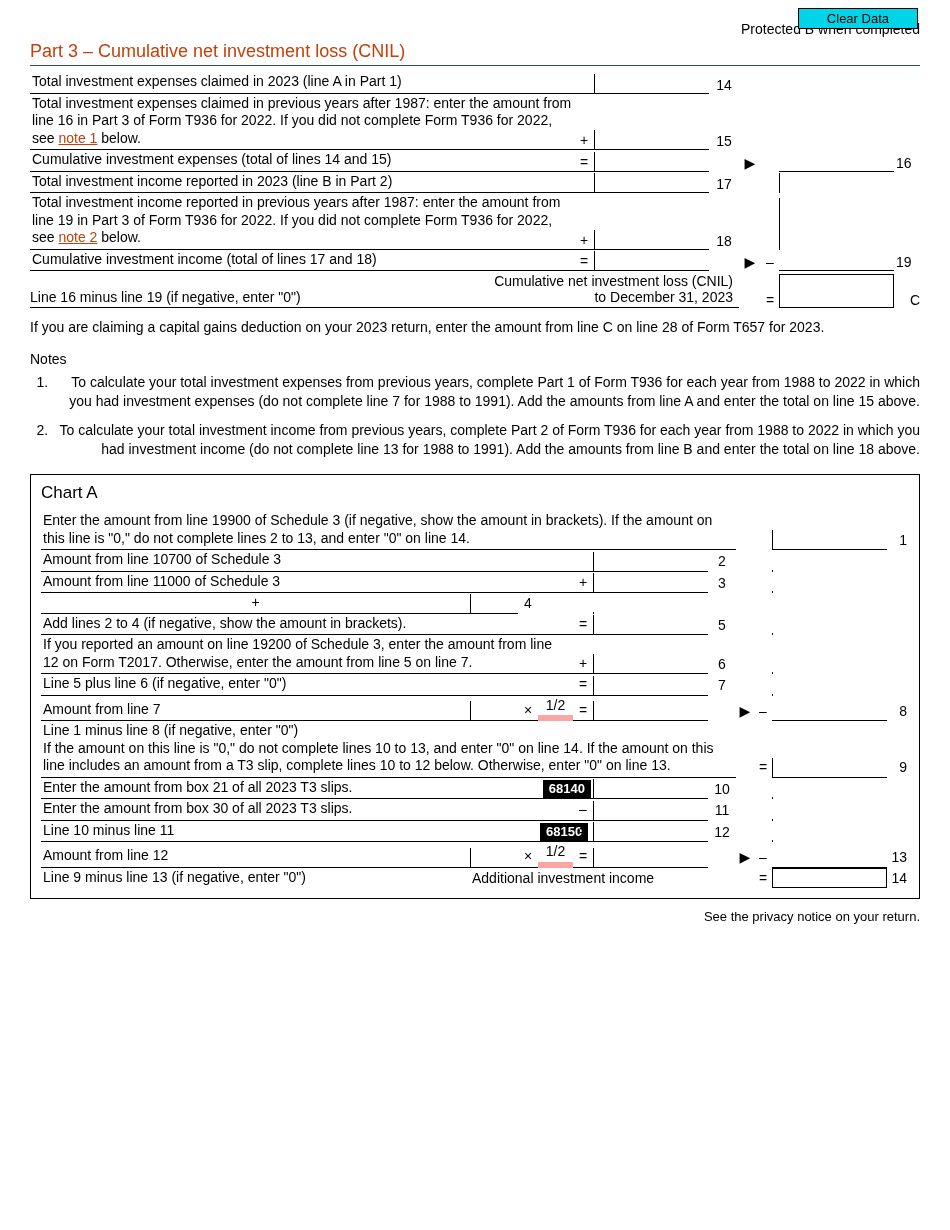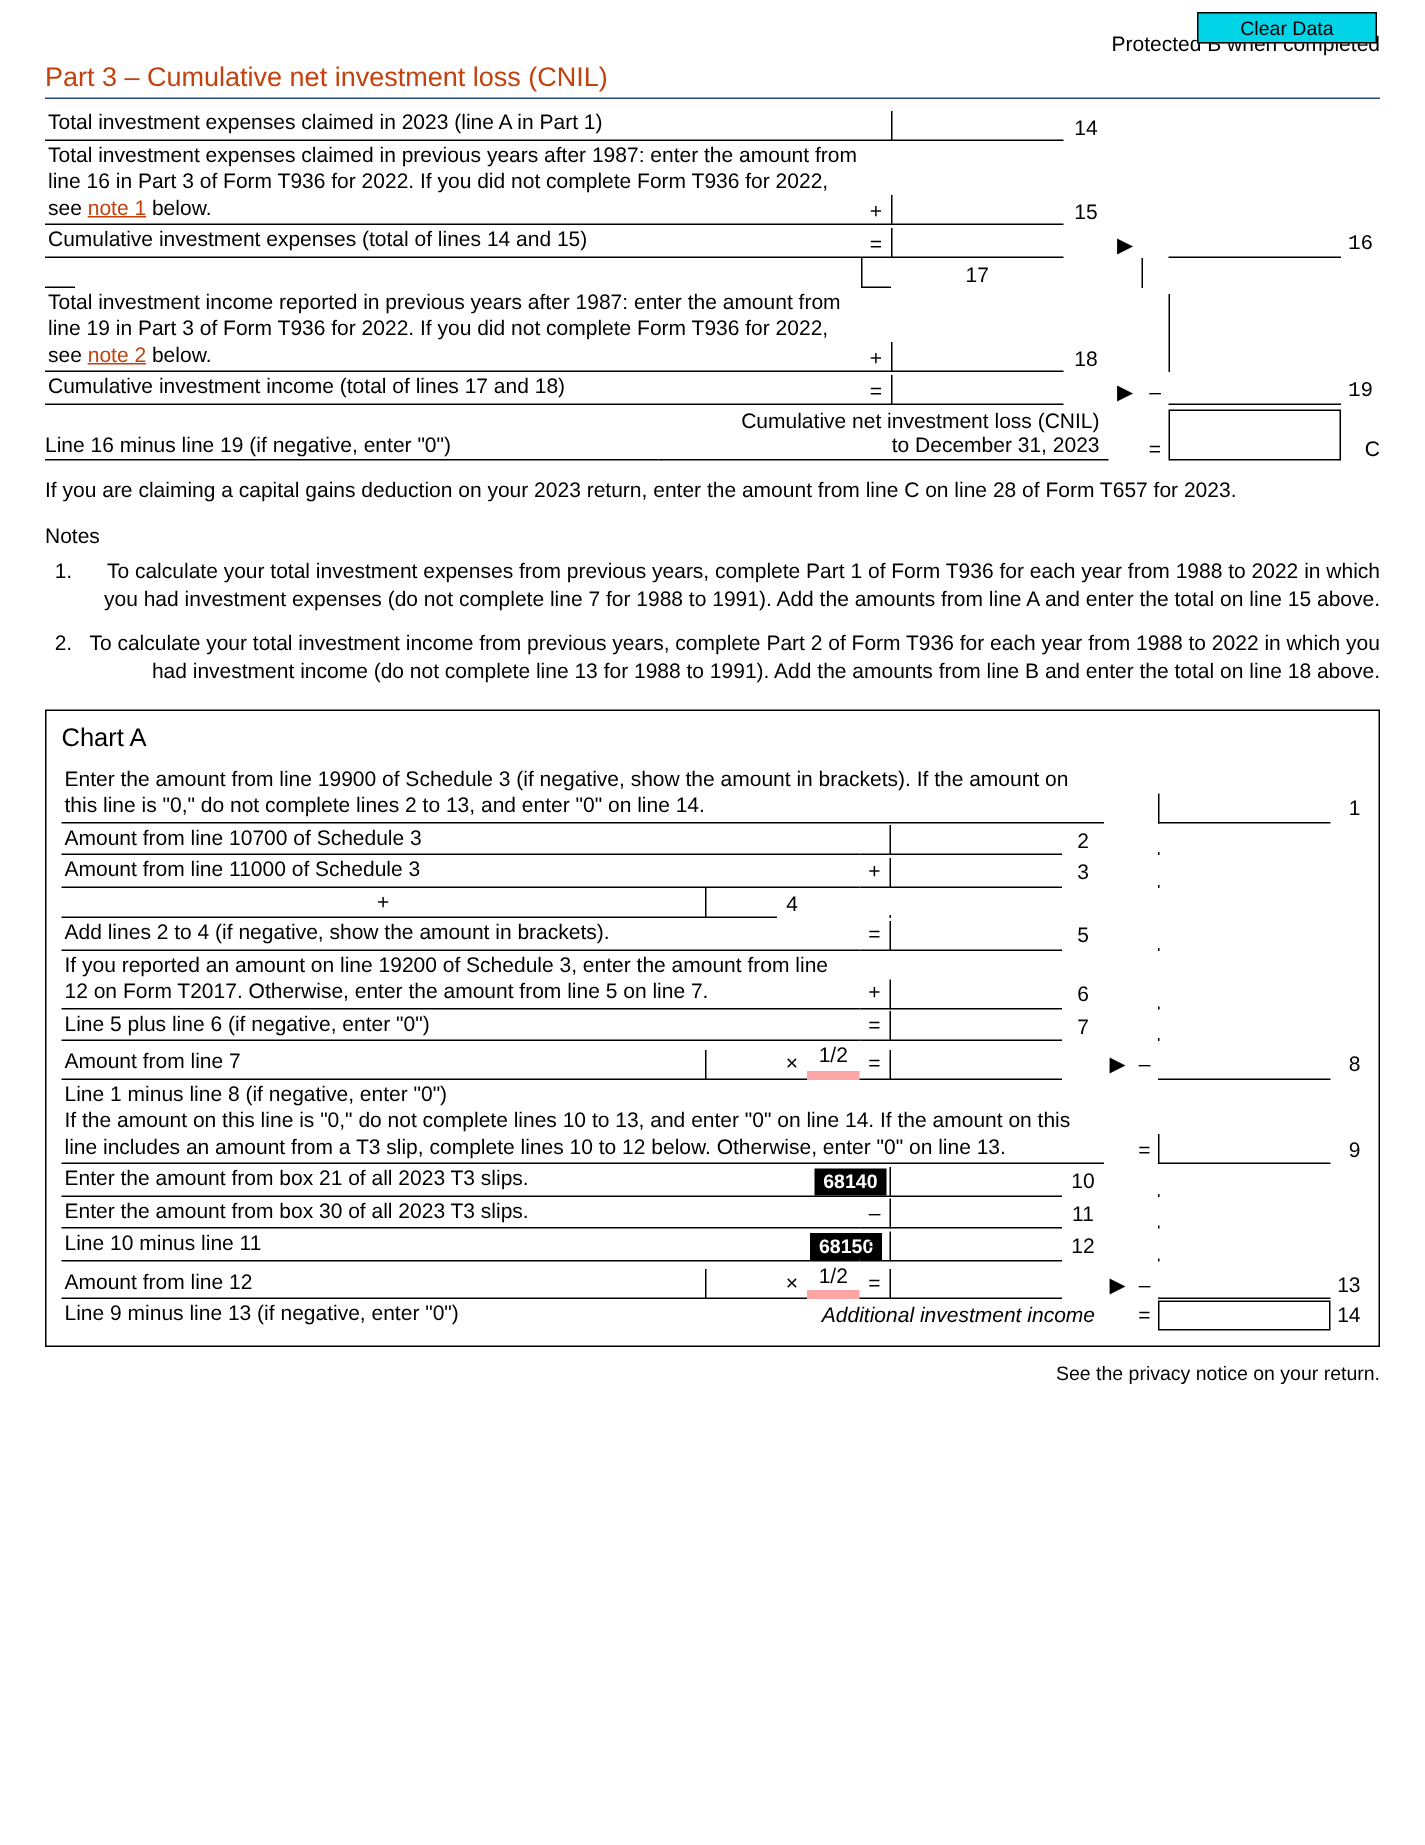--- a/index.html
+++ b/index.html
@@ -52,21 +52,21 @@
     align-items: end;
     column-gap: 0;
   }
   .p3row > div { padding: 1px 2px; }
   .p3row .txt { border-bottom: 1px solid #000; line-height:1.25; padding-bottom:2px;}
   .p3row .op { border-bottom: 1px solid #000; text-align:center;}
   .p3row .fld { border-bottom: 1px solid #000; border-left:1px solid #000; min-height:20px;}
   .p3row .fld2 { border-bottom: 1px solid #000; min-height:20px;}
   .p3row .n1 { text-align:center; }
   .p3row .ar { text-align:center; }
-  .p3row .n2 { text-align:center;font-family:Liberation Mono, monospace; }
+  .p3row .n2 { text-align:left; }
   
   .instr { font-size: 14px; line-height:1.35; margin-top: 10px;}
   .notes-h { font-size:14px; margin-top:14px; margin-bottom:6px;}
   ol.notes { margin-left: 22px; font-size:14px; line-height:1.35;}
   ol.notes li { margin-bottom:10px; padding-left:6px;text-align:right;}
   .link { color: #c2410c; text-decoration: underline; }
   
   .chart-box {
     border: 1px solid #000;
     padding: 8px 10px 10px 10px;
@@ -140,20 +140,21 @@
     <div class="op">=</div>
     <div class="fld"></div>
     <div class="n1"></div>
     <div class="ar">▶</div>
     <div></div>
     <div class="fld2"></div>
     <div class="n2">16</div>
   </div>
 
   <div class="p3row">
+    <div class="txt">Total investment income reported in 2023 (line B in Part 2)</div>
     <div class="op"></div>
     <div class="fld"></div>
     <div class="n1">17</div>
     <div></div>
       <div></div>
       <div class="vline-only" style="min-height:20px;"></div>
       <div></div>
   </div>
 
   <div class="p3row">
@@ -340,21 +341,21 @@
       <div class="fld"></div>
       <div class="n1"></div>
       <div class="ar">▶</div>
       <div class="ar">–</div>
       <div class="fld2"></div>
       <div class="n2">13</div>
     </div>
 
     <div class="crow">
       <div class="txt nb">Line 9 minus line 13 (if negative, enter "0")</div>
-      <div class="nb" style="grid-column:2 / span 6; text-align:right; padding-right:6px;font-style:italic;">Additional investment income</div>
+      <div class="nb" style="grid-column:2 / span 6; padding-right:6px;">Additional investment income</div>
       <div></div>
       <div class="ar">=</div>
       <div class="fld2" style="border:1px solid #000;"></div>
       <div class="n2">14</div>
     </div>
   </div>
 
   <div class="privacy">See the privacy notice on your return.</div>
 </div>
 

